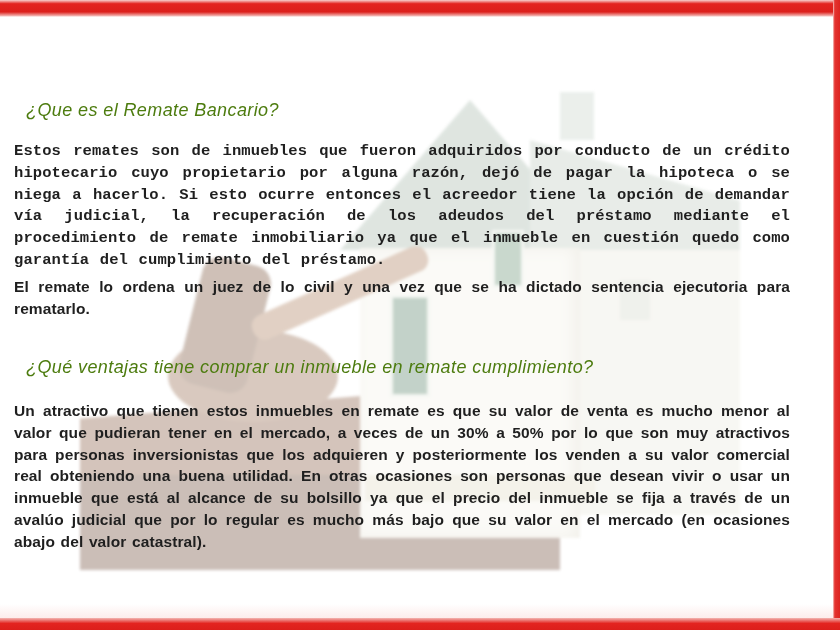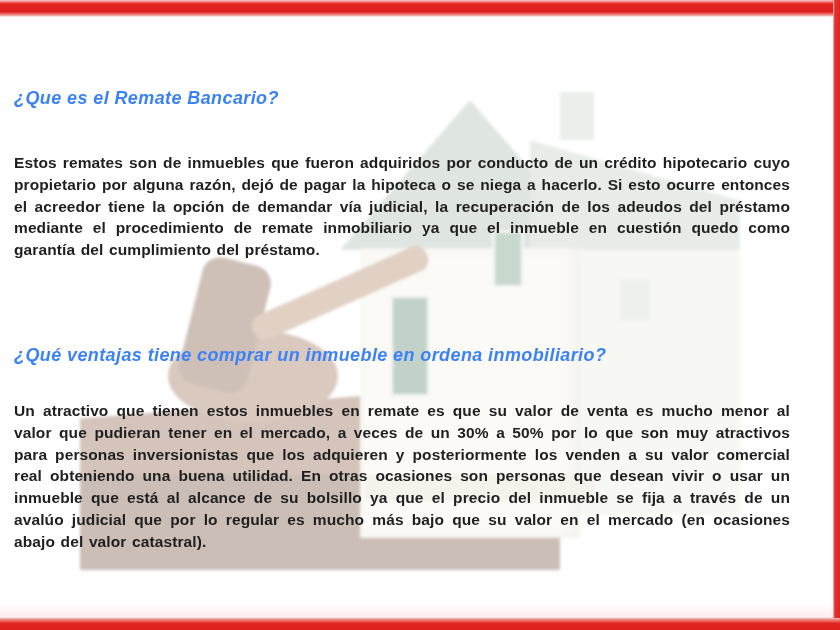--- a/index.html
+++ b/index.html
@@ -58,33 +58,33 @@
   .gavel-handle{left:185px;top:200px;width:190px;height:26px;background:#a4704a;border-radius:12px;transform:rotate(-24deg);}
   .table-top{
     left:20px;top:300px;width:480px;height:110px;background:#7c4a2e;
     clip-path:polygon(0 35%,100% 0,100% 100%,0 100%);
   }
   .table-front{left:20px;top:395px;width:480px;height:95px;background:#5f3722;}
 
   
   .content{position:absolute;inset:0;z-index:2;color:#1f1f1f;}
   .content h1,.content h2{
-    position:absolute;left:14px;margin:0;
-    font-size:18px;font-weight:bold;font-style:italic;letter-spacing:.4px;
-    color:#3b82f6;
+    position:absolute;left:14px;margin:12px;
+    font-size:18px;font-weight:normal;font-style:italic;letter-spacing:.4px;
+    color:#4d7c0f;
   }
   .h-top{top:88px;}
   .h-mid{top:345px;}
   .content p{
     position:absolute;left:14px;width:776px;margin:0;
     font-size:15.5px;font-weight:bold;line-height:21.8px;
     letter-spacing:.1px;word-spacing:1.2px;
     text-align:justify;color:#1f1f1f;
   }
-  .p1{top:152px;}
+  .p1{top:141px;font-family:Liberation Mono, monospace;}
   .p2{top:276px;}
   .p3{top:400px;}
 </style>
 </head>
 <body>
 
 <div class="page">
 
   <div class="bar bar-top"></div>
   <div class="bar bar-right"></div>
@@ -104,17 +104,18 @@
     <div class="shape window-green"></div>
     <div class="shape window-small"></div>
     <div class="shape gavel-base"></div>
     <div class="shape gavel-head"></div>
     <div class="shape gavel-handle"></div>
   </div>
 
   <div class="content">
     <h1 class="h-top">¿Que es el Remate Bancario?</h1>
     <p class="p1">Estos remates son de inmuebles que fueron adquiridos por conducto de un crédito hipotecario cuyo propietario por alguna razón, dejó de pagar la hipoteca o se niega a hacerlo. Si esto ocurre entonces el acreedor tiene la opción de demandar vía judicial, la recuperación de los adeudos del préstamo mediante el procedimiento de remate inmobiliario ya que el inmueble en cuestión quedo como garantía del cumplimiento del préstamo.</p>
-    <h2 class="h-mid">¿Qué ventajas tiene comprar un inmueble en ordena inmobiliario?</h2>
+    <p class="p2">El remate lo ordena un juez de lo civil y una vez que se ha dictado sentencia ejecutoria para rematarlo.</p>
+    <h2 class="h-mid">¿Qué ventajas tiene comprar un inmueble en remate cumplimiento?</h2>
     <p class="p3">Un atractivo que tienen estos inmuebles en remate es que su valor de venta es mucho menor al valor que pudieran tener en el mercado, a veces de un 30% a 50% por lo que son muy atractivos para personas inversionistas que los adquieren y posteriormente los venden a su valor comercial real obteniendo una buena utilidad. En otras ocasiones son personas que desean vivir o usar un inmueble que está al alcance de su bolsillo ya que el precio del inmueble se fija a través de un avalúo judicial que por lo regular es mucho más bajo que su valor en el mercado (en ocasiones abajo del valor catastral).</p>
   </div>
 
 </div>
 
 </body></html>

